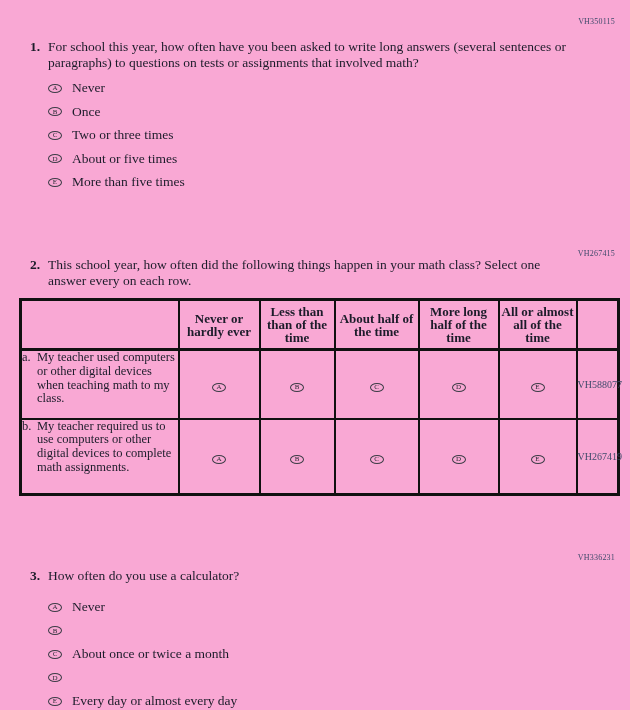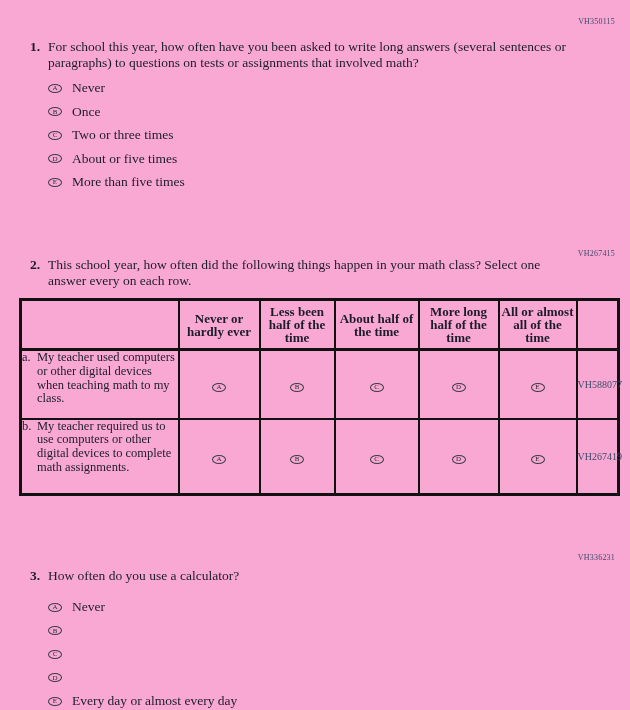--- a/index.html
+++ b/index.html
@@ -160,21 +160,21 @@
       <col style="width:75px">
       <col style="width:84px">
       <col style="width:80px">
       <col style="width:78px">
       <col style="width:42px">
     </colgroup>
     <tbody>
         <tr>
       <th></th>
       <th>Never or hardly ever</th>
-      <th>Less been half of the time</th>
+      <th>Less than than of the time</th>
       <th>About half of the time</th>
       <th>More long half of the time</th>
       <th>All or almost all of the time</th>
       <th></th>
     </tr>
     <tr class="row-a">
       <td class="stem">
         <div class="stem-inner">
           <span class="stem-prefix">a.</span>
           <span class="stem-text">My teacher used computers or other digital devices when teaching math to my class.</span>
@@ -214,20 +214,21 @@
   <div class="options" style="top:600px;">
     <div class="option">
       <span class="bubble">A</span>
       <span class="option-label">Never</span>
     </div>
     <div class="option">
       <span class="bubble">B</span>
     </div>
     <div class="option">
       <span class="bubble">C</span>
+      <span class="option-label">About once or twice a month</span>
     </div>
     <div class="option">
       <span class="bubble">D</span>
     </div>
     <div class="option">
       <span class="bubble">E</span>
       <span class="option-label">Every day or almost every day</span>
     </div>
   </div>
 

